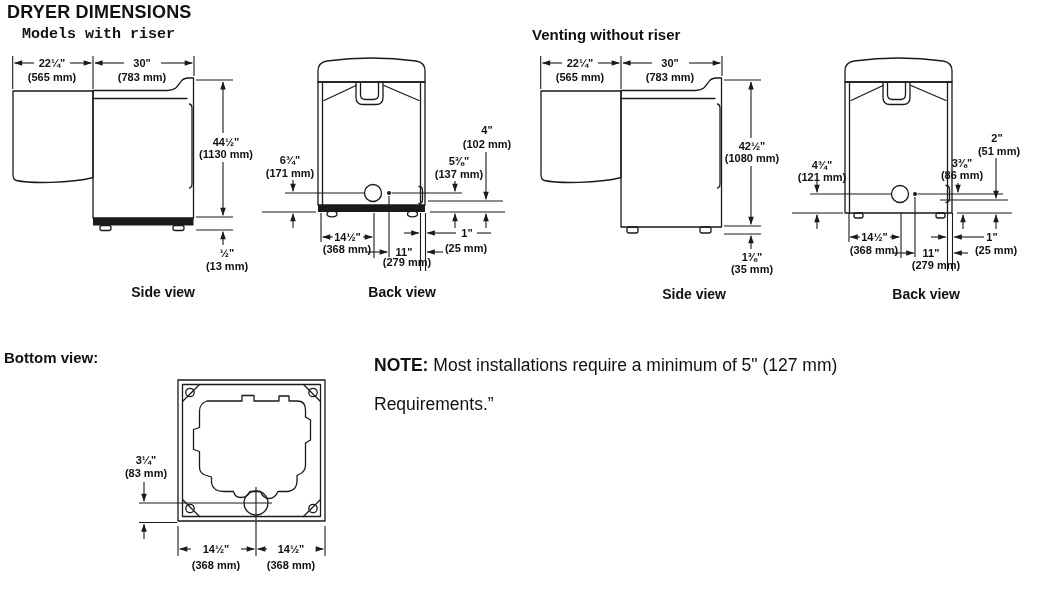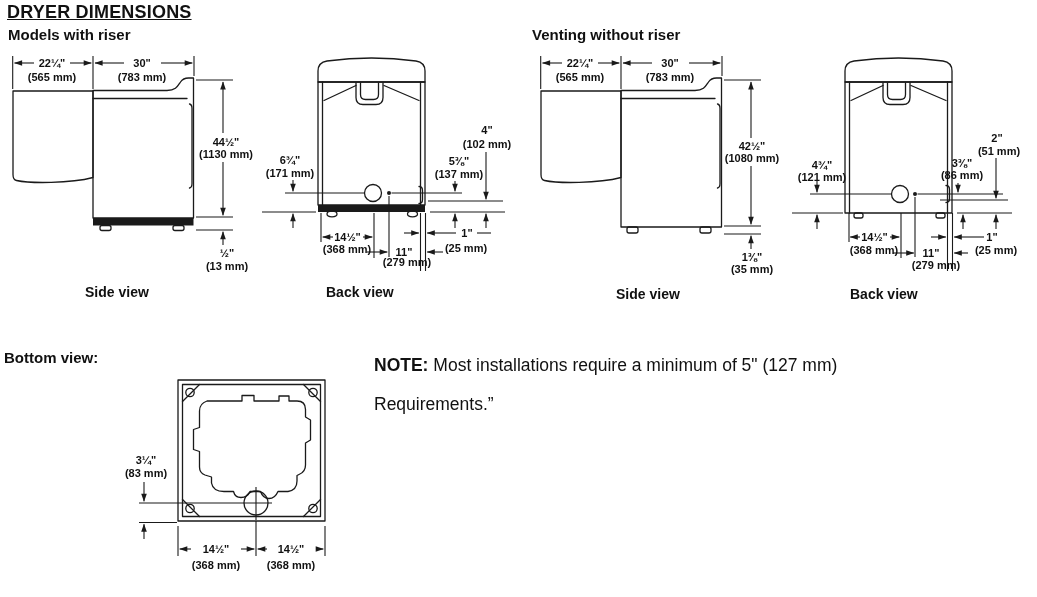--- a/index.html
+++ b/index.html
@@ -1,22 +1,22 @@
 <!DOCTYPE html>
 <html><head>
 <meta charset="utf-8">
 <style>
   html,body{margin:0;padding:0;background:#fff;}
   #page{position:relative;width:1037px;height:597px;background:#fff;overflow:hidden;
         font-family:"Liberation Sans",sans-serif;color:#111;}
   #art{position:absolute;left:0;top:0;}
   .lbl{position:absolute;font-weight:bold;color:#111;white-space:nowrap;}
-  .title{font-size:18px;letter-spacing:.2px;text-decoration:underline;}
+  .title{font-size:18px;letter-spacing:.2px;}
   .sec{font-size:15px;}
-  .view{font-size:14px;width:110px;text-align:left;}
+  .view{font-size:14px;width:110px;text-align:right;}
   .note{position:absolute;font-size:17.5px;line-height:19.5px;font-weight:normal;color:#111;}
   .note .b{font-weight:bold;}
   svg text{font-family:"Liberation Sans",sans-serif;font-weight:bold;font-size:11px;fill:#111;}
   .outline{fill:none;stroke:#1a1a1a;stroke-width:1.3;stroke-linejoin:round;stroke-linecap:round;}
   .solid{fill:#1a1a1a;stroke:none;}
   .dim line, .dim path{stroke:#1a1a1a;stroke-width:1.1;fill:none;}
   .wbg{fill:#fff;stroke:none;}
 </style>
 </head>
 <body>
@@ -240,21 +240,21 @@
     <text text-anchor="middle" x="146" y="477">(83 mm)</text>
     <text text-anchor="middle" x="216" y="553">14½"</text>
     <text text-anchor="middle" x="216" y="569">(368 mm)</text>
     <text text-anchor="middle" x="291" y="553">14½"</text>
     <text text-anchor="middle" x="291" y="569">(368 mm)</text>
   </g>
 </svg>
 
   <div class="lbl title" style="left:7px;top:2px;">DRYER DIMENSIONS</div>
 
-  <div class="lbl sec" style="left:8px;top:26px;">Models with riser</div>
+  <div class="lbl sec" style="left:22px;top:26px;font-family:Liberation Mono, monospace;">Models with riser</div>
   <div class="lbl sec" style="left:532px;top:26px;">Venting without riser</div>
   <div class="lbl sec" style="left:4px;top:349px;">Bottom view:</div>
 
   <div class="lbl view" style="left:85px;top:284px;">Side view</div>
   <div class="lbl view" style="left:326px;top:284px;">Back view</div>
   <div class="lbl view" style="left:616px;top:286px;">Side view</div>
   <div class="lbl view" style="left:850px;top:286px;">Back view</div>
 
   <div class="note" style="left:374px;top:356px;width:590px;">
     <span class="b">NOTE:</span><span> Most installations require a minimum of 5" (127 mm)</span><br>

